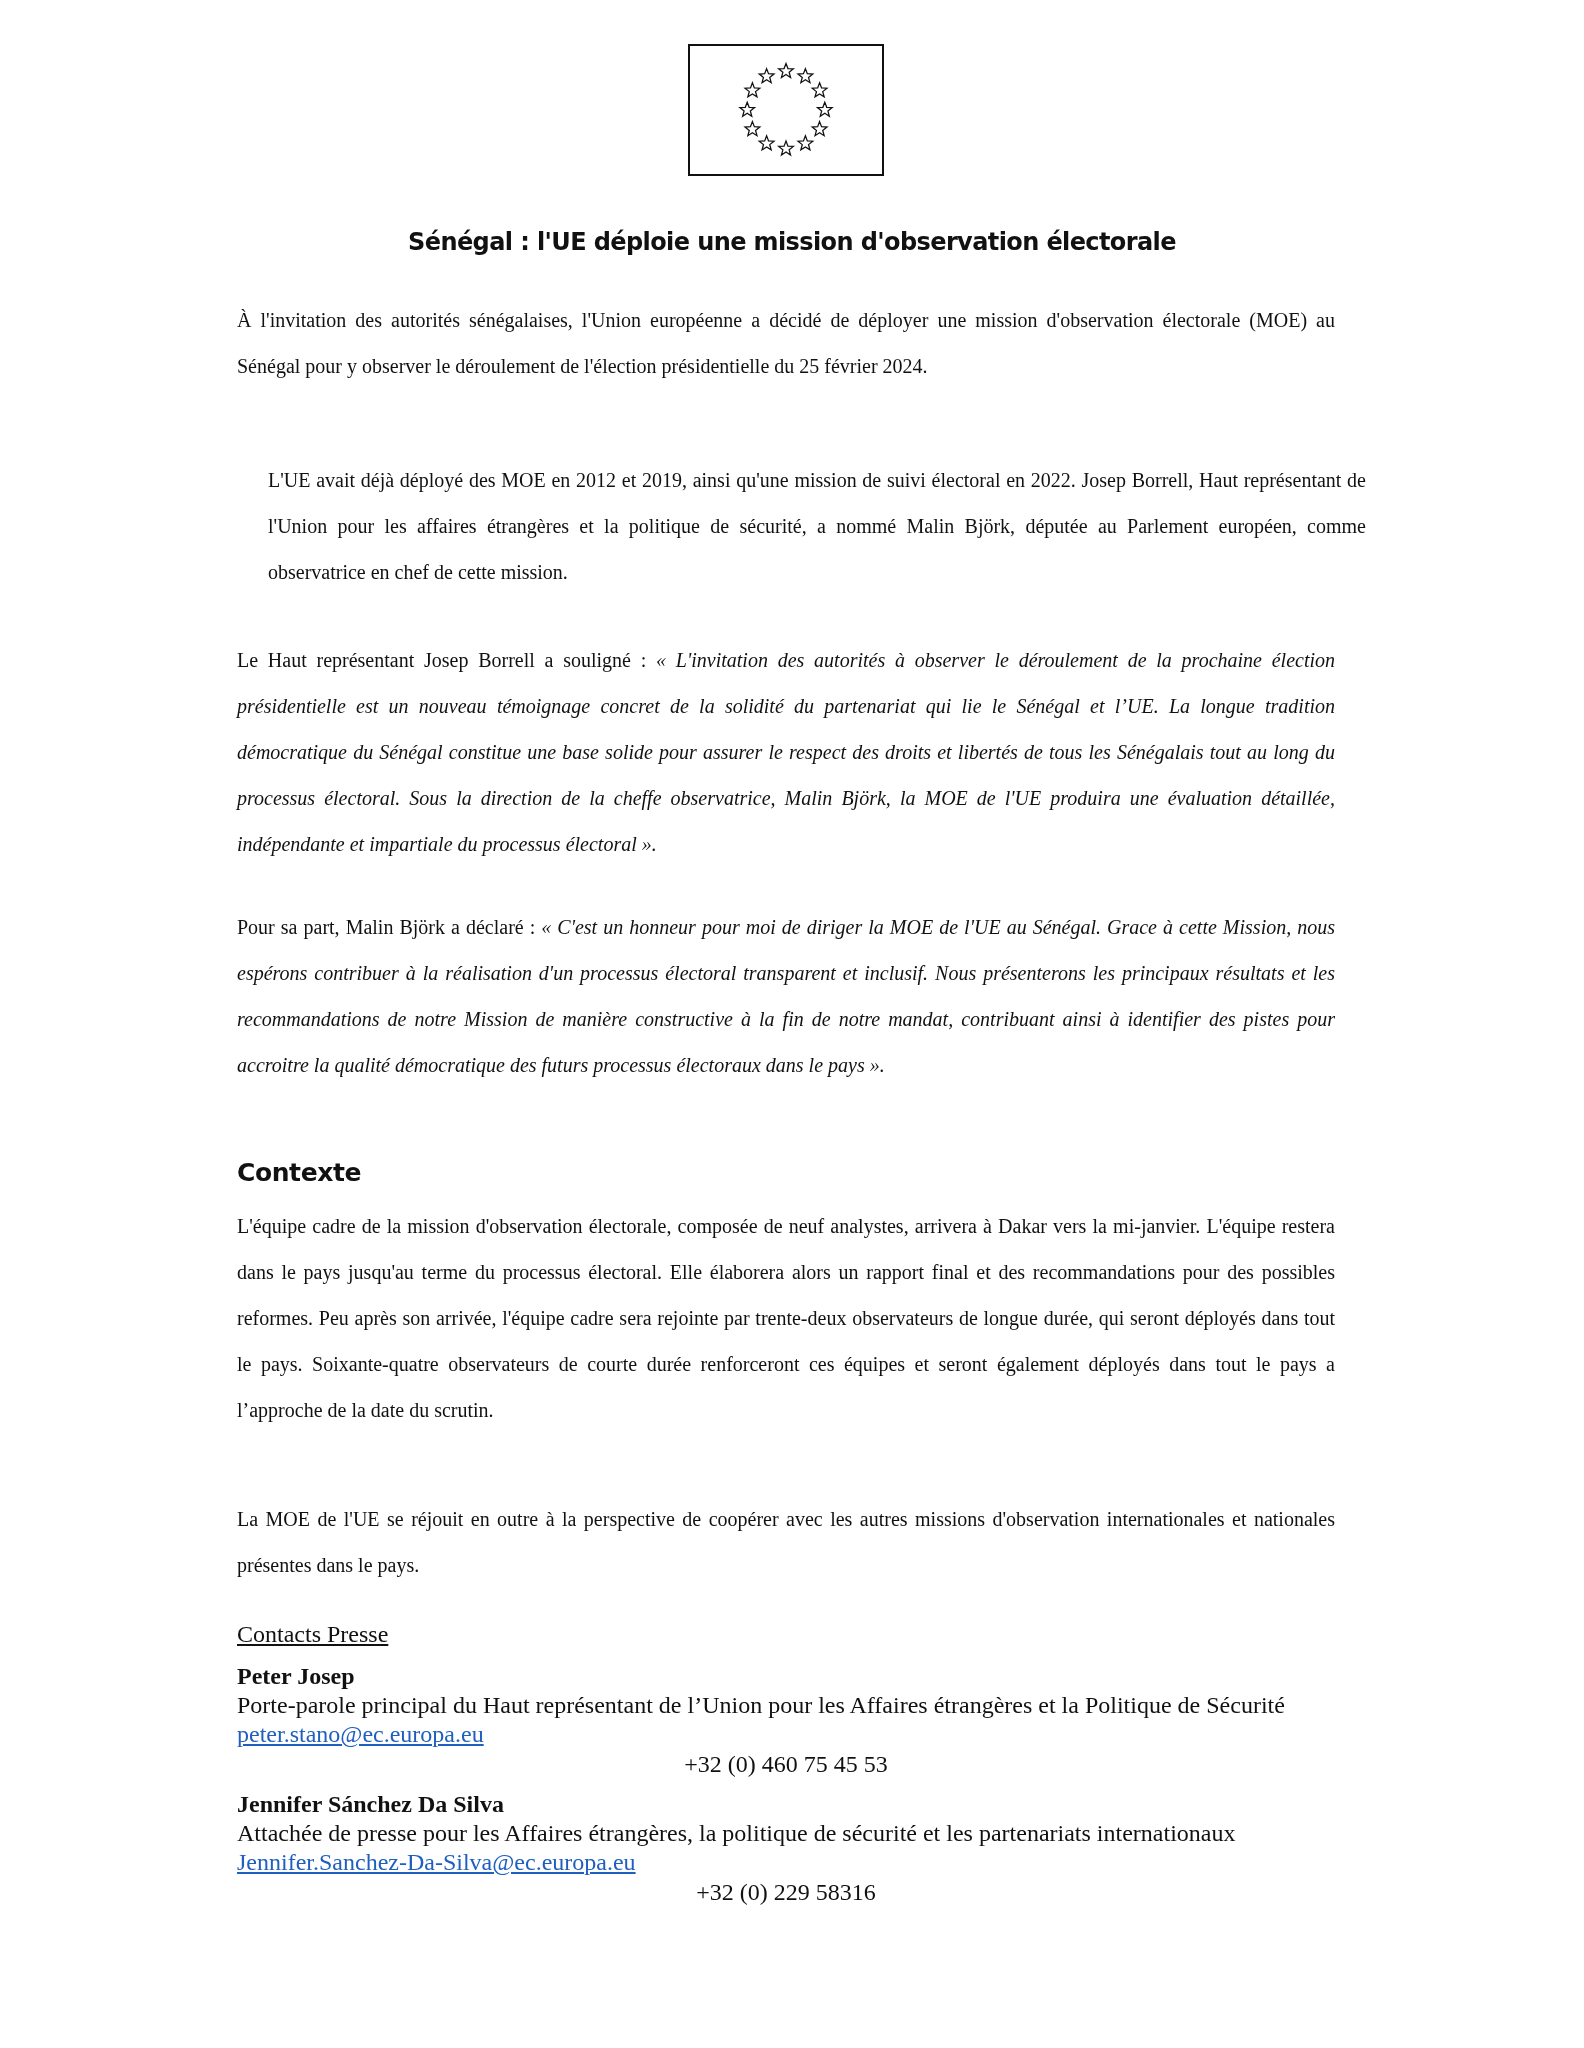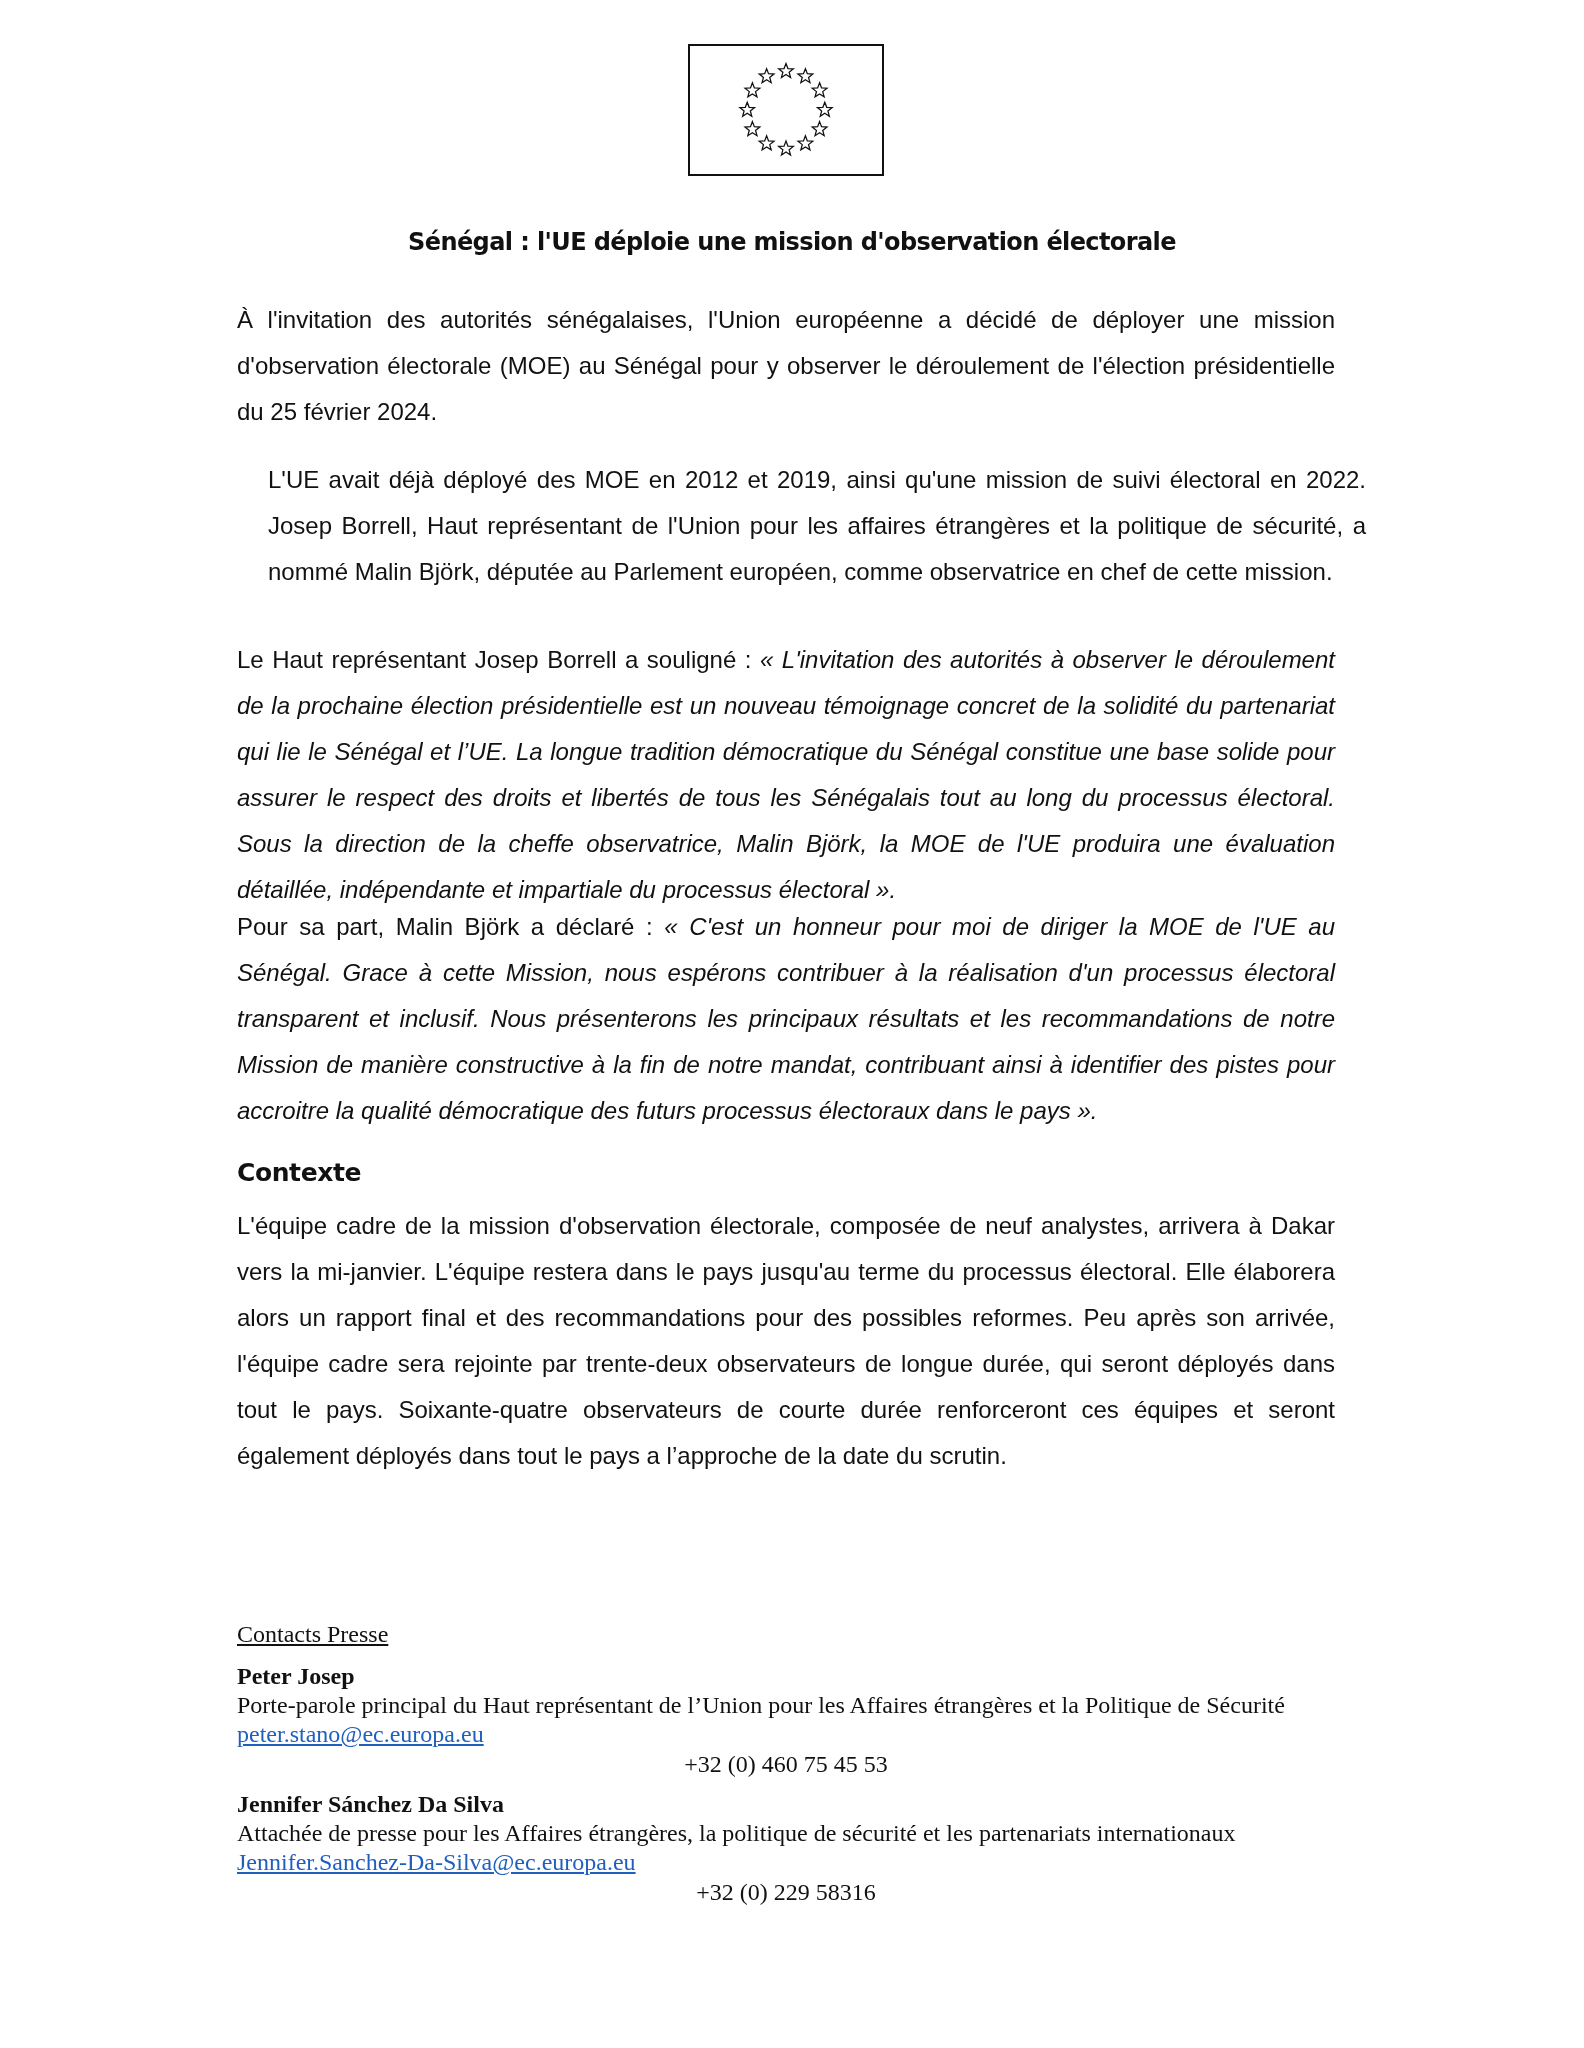--- a/index.html
+++ b/index.html
@@ -10,21 +10,21 @@
       border: 2px solid #111111; box-sizing: border-box; background: #fff;
     }
     .flag svg { width: 100%; height: 100%; display: block; }
     .title {
       position: absolute; left: 0; top: 228px; width: 1584px; text-align: center;
       font-family: "DejaVu Sans", sans-serif; font-weight: bold; font-size: 24px;
       letter-spacing: -0.6px; color: #111;
     }
     .body-text {
       position: absolute; left: 237px; width: 1098px;
-      font-family: Liberation Sans, sans-serif; font-size: 24px; line-height: 46px;
+      font-family: Liberation Serif, serif; font-size: 20px; line-height: 46px;
       text-align: justify; color: #111; margin: 0;
     }
     .body-text .quote { font-style: italic; }
     .p1 { top: 297px; }
     .p2 { top: 457px; margin-left: 31px; }
     .p3 { top: 637px; }
     .p4 { top: 904px; }
     .section-heading {
       position: absolute; left: 237px; top: 1158px;
       font-family: "DejaVu Sans", sans-serif; font-weight: bold; font-size: 25px; color: #111;
@@ -80,20 +80,21 @@
   </p>
 
   <p class="body-text p4">
     <span>Pour sa part, Malin Björk a déclaré : </span><span class="quote">« C'est un honneur pour moi de diriger la MOE de l'UE au Sénégal. Grace à cette Mission, nous espérons contribuer à la réalisation d'un processus électoral transparent et inclusif. Nous présenterons les principaux résultats et les recommandations de notre Mission de manière constructive à la fin de notre mandat, contribuant ainsi à identifier des pistes pour accroitre la qualité démocratique des futurs processus électoraux dans le pays ».</span>
   </p>
 
   <div class="section-heading">Contexte</div>
 
   <p class="body-text p5">L'équipe cadre de la mission d'observation électorale, composée de neuf analystes, arrivera à Dakar vers la mi-janvier. L'équipe restera dans le pays jusqu'au terme du processus électoral. Elle élaborera alors un rapport final et des recommandations pour des possibles reformes. Peu après son arrivée, l'équipe cadre sera rejointe par trente-deux observateurs de longue durée, qui seront déployés dans tout le pays. Soixante-quatre observateurs de courte durée renforceront ces équipes et seront également déployés dans tout le pays a l’approche de la date du scrutin.</p>
 
+  <p class="body-text p6">La MOE de l'UE se réjouit en outre à la perspective de coopérer avec les autres missions d'observation internationales et nationales présentes dans le pays.</p>
 
   <div class="contacts">
     <div class="contacts-heading">Contacts Presse</div>
 
     <div class="contact">
       <div class="contact-name">Peter Josep</div>
       <div class="contact-role">Porte-parole principal du Haut représentant de l’Union pour les Affaires étrangères et la Politique de Sécurité</div>
       <a class="contact-email">peter.stano@ec.europa.eu</a>
       <div class="contact-phone">+32 (0) 460 75 45 53</div>
     </div>

